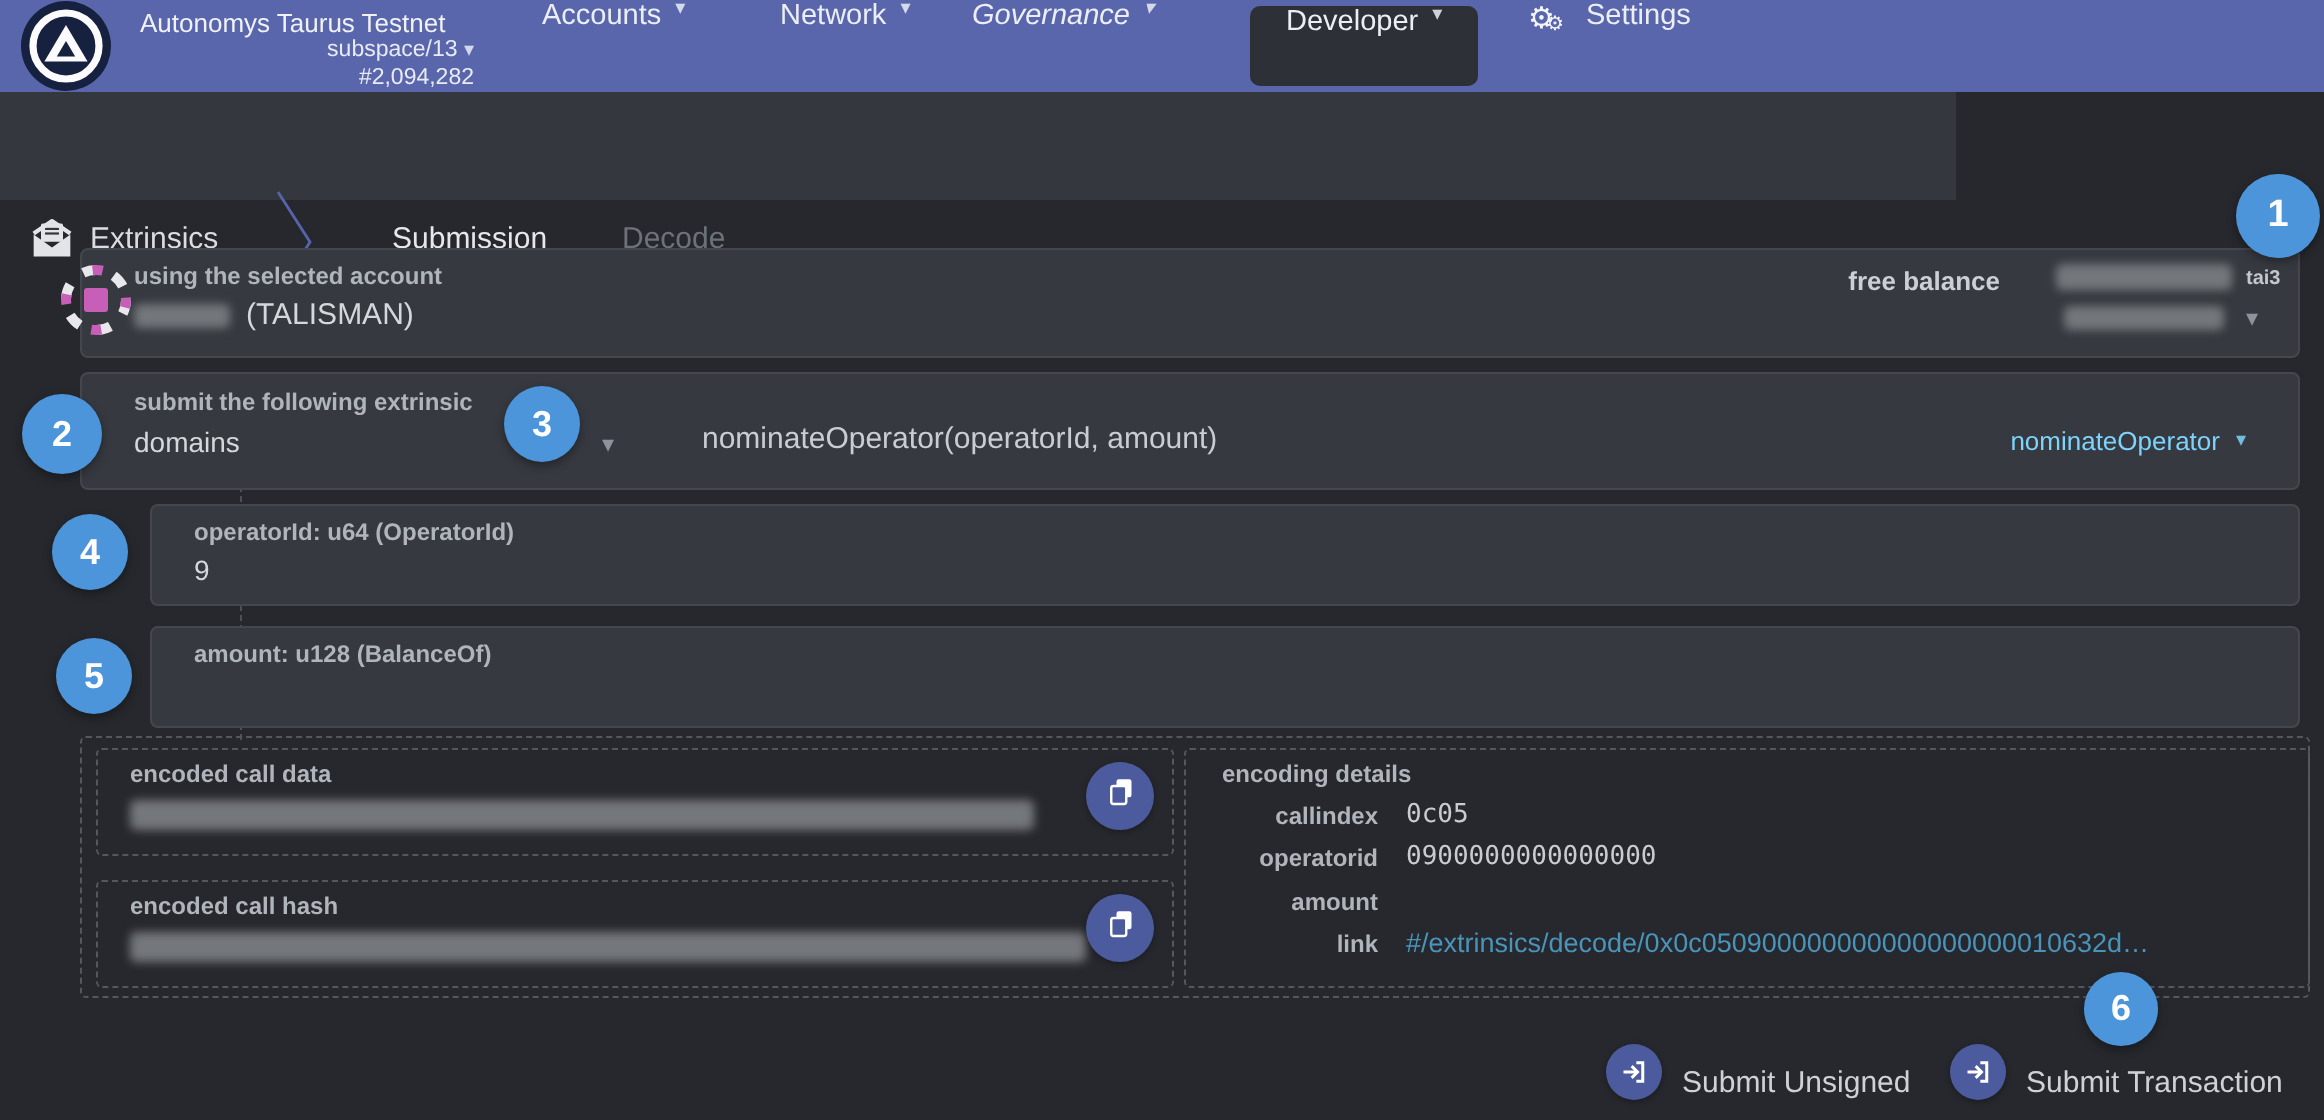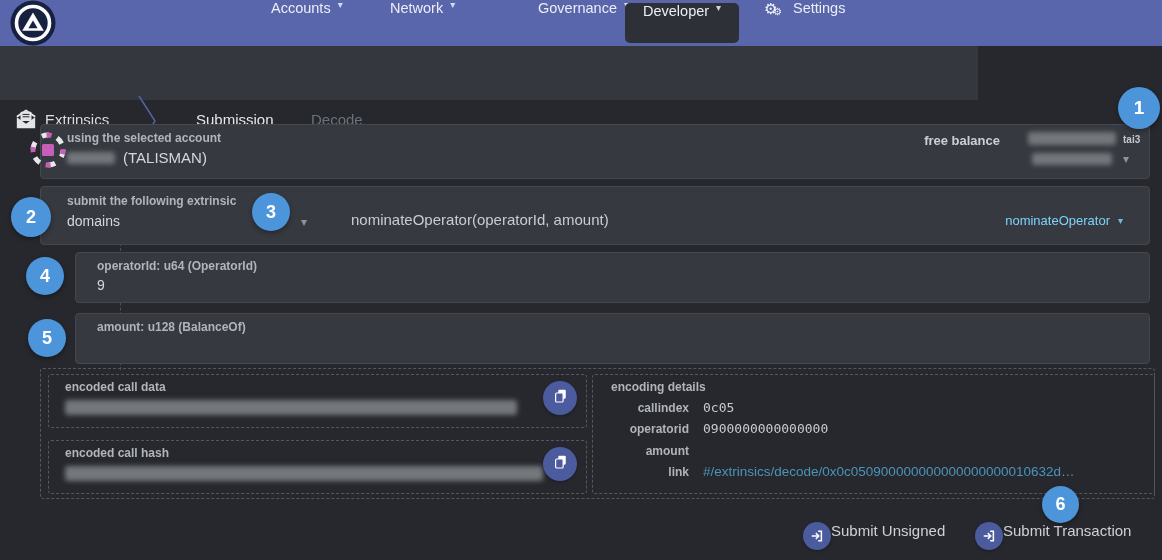--- a/index.html
+++ b/index.html
@@ -49,21 +49,21 @@
   .dotted{position:absolute;background:transparent;border:1px dashed #54575e;border-radius:3px;}
   .mono{font-family:"DejaVu Sans Mono", monospace;font-size:13px;color:#c8cbd0;white-space:nowrap;}
   .enc-key{position:absolute;width:88px;text-align:right;font-size:12px;font-weight:bold;color:#b0b4bb;}
   .link{color:#4a94ba;font-size:13.5px;white-space:nowrap;cursor:pointer;}
 
   .copy-btn{position:absolute;width:34px;height:34px;border-radius:50%;background:#4b5b9d;
     display:flex;align-items:center;justify-content:center;cursor:pointer;z-index:3;
     box-shadow:0 1px 3px rgba(0,0,0,.3);}
 
   
-  .submit{position:absolute;display:flex;align-items:flex-start;cursor:pointer;}
+  .submit{position:absolute;display:flex;align-items:flex-end;gap:10px;cursor:pointer;}
   .submit .ico{width:28px;height:28px;border-radius:50%;background:#4b5b9d;
     display:flex;align-items:center;justify-content:center;box-shadow:0 1px 3px rgba(0,0,0,.3);}
   .submit .txt{font-size:15px;color:#ced1d6;white-space:nowrap;}
 
   
   .badge{position:absolute;border-radius:50%;background:#4d95da;color:#fff;font-weight:bold;
     display:flex;align-items:center;justify-content:center;z-index:5;
     box-shadow:0 2px 5px rgba(0,0,0,.35);}
 </style>
 </head>
@@ -71,30 +71,38 @@
 
 <div class="hdr">
   <div class="logo">
     <svg width="46" height="46" viewBox="0 0 46 46">
       <circle cx="23" cy="23" r="22.5" fill="#16203f"></circle>
       <circle cx="23" cy="23" r="16.5" fill="none" stroke="#fbfbfd" stroke-width="3.6"></circle>
       <path d="M23 12.5 L33.8 30.8 H12.2 Z" fill="#fbfbfd"></path>
       <path d="M23 20.5 L27.6 28.2 H18.4 Z" fill="#16203f"></path>
     </svg>
   </div>
+  <div class="chain">
+    <div class="chain-name">Autonomys Taurus Testnet</div>
+    <div class="chain-sub">
+      <span>subspace/13</span>
+      <span class="caret">▾</span>
+    </div>
+    <div class="chain-sub">#2,094,282</div>
+  </div>
 
   <div class="nav-item" style="left:271px;">
     <span>Accounts</span>
     <span class="caret">▾</span>
   </div>
   <div class="nav-item" style="left:390px;">
     <span>Network</span>
     <span class="caret">▾</span>
   </div>
-  <div class="nav-item" style="left:538px;">
+  <div class="nav-item" style="left:486px;font-style:italic;">
     <span>Governance</span>
     <span class="caret">▾</span>
   </div>
   <div class="nav-item nav-dev" style="left:625px;">
     <span>Developer</span>
     <span class="caret">▾</span>
   </div>
   <div class="nav-item" style="left:764px;">
     <span class="gears"><span class="g1">⚙</span><span class="g2">⚙</span></span>
     <span>Settings</span>

